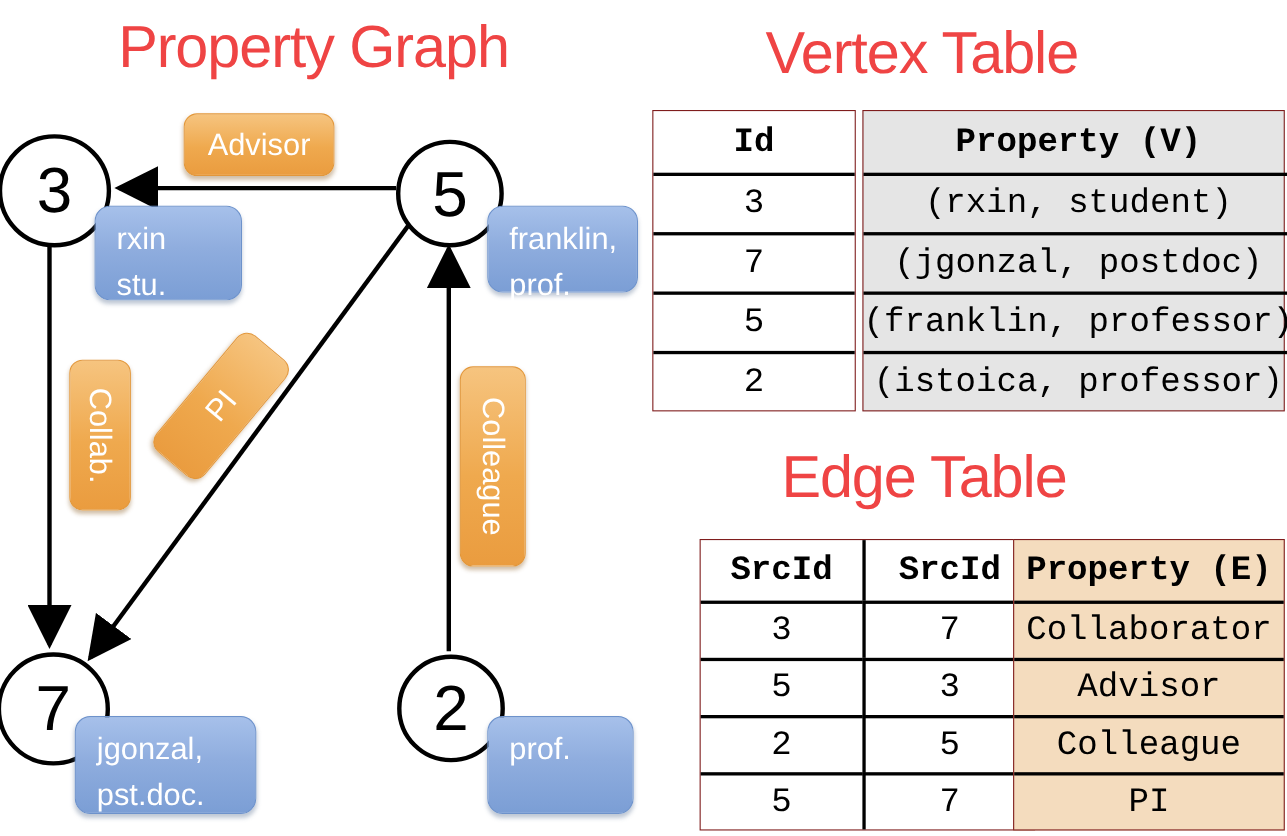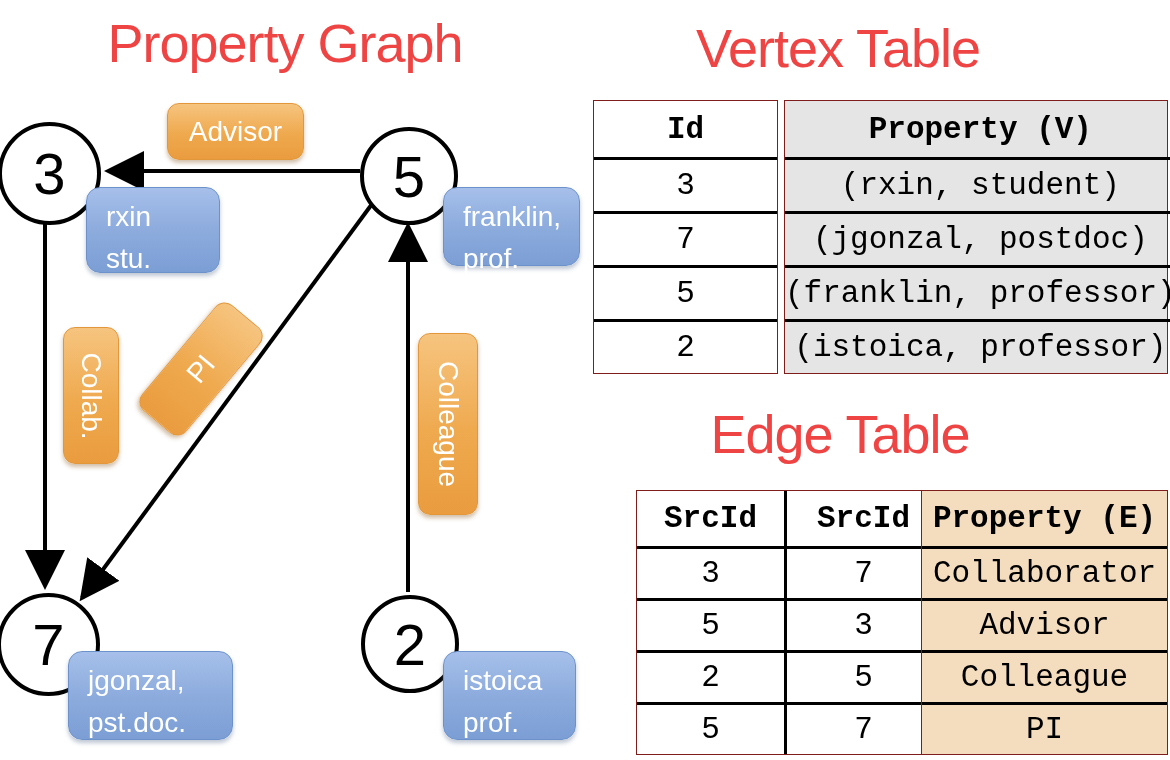--- a/index.html
+++ b/index.html
@@ -73,21 +73,20 @@
   </div>
   <div class="vbox" style="left:423px;top:187px;width:137px;height:79px;">
     <div>franklin,</div>
     <div>prof.</div>
   </div>
   <div class="vbox" style="left:48px;top:651px;width:165px;height:89px;">
     <div>jgonzal,</div>
     <div>pst.doc.</div>
   </div>
   <div class="vbox" style="left:423px;top:651px;width:133px;height:89px;">
-    <div>istoica</div>
     <div>prof.</div>
   </div>
 
   <div class="ebox" style="left:167px;top:103px;width:135px;height:55px;">
     <span>Advisor</span>
   </div>
   <div class="ebox" style="left:63px;top:327px;width:54px;height:135px;">
     <span class="rot-cw">Collab.</span>
   </div>
   <div class="ebox" style="left:172px;top:300px;width:56px;height:136px;transform:rotate(40deg);">

